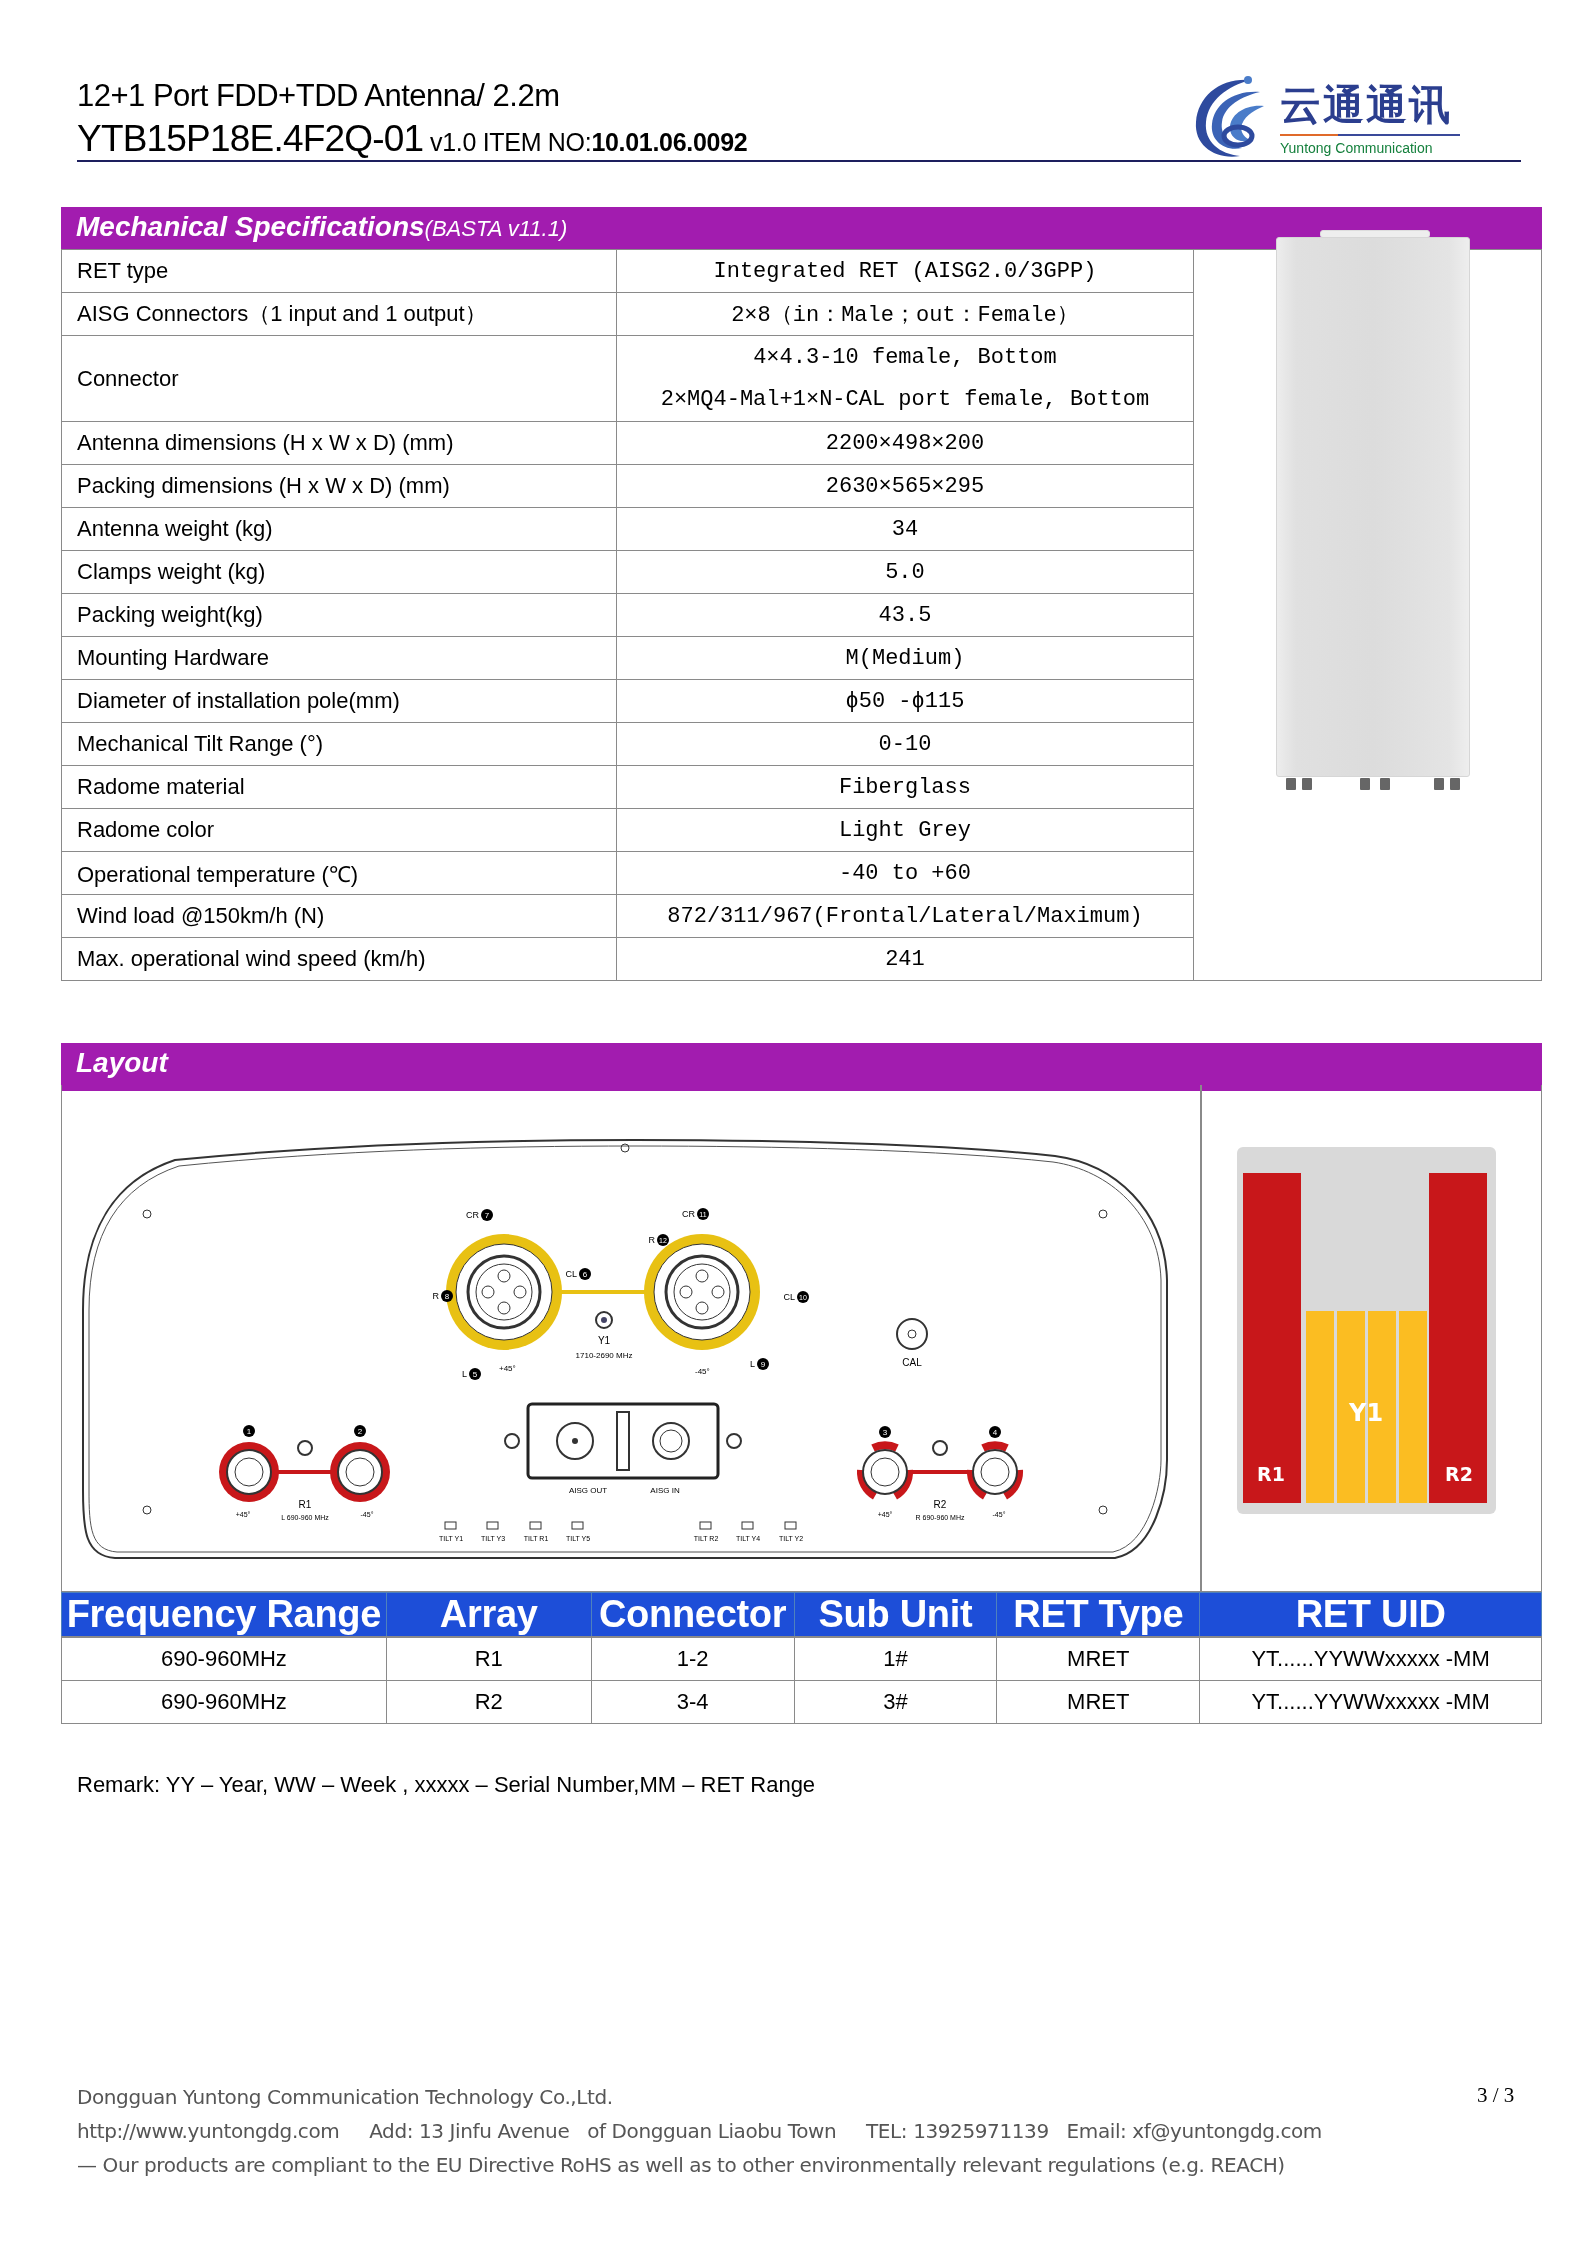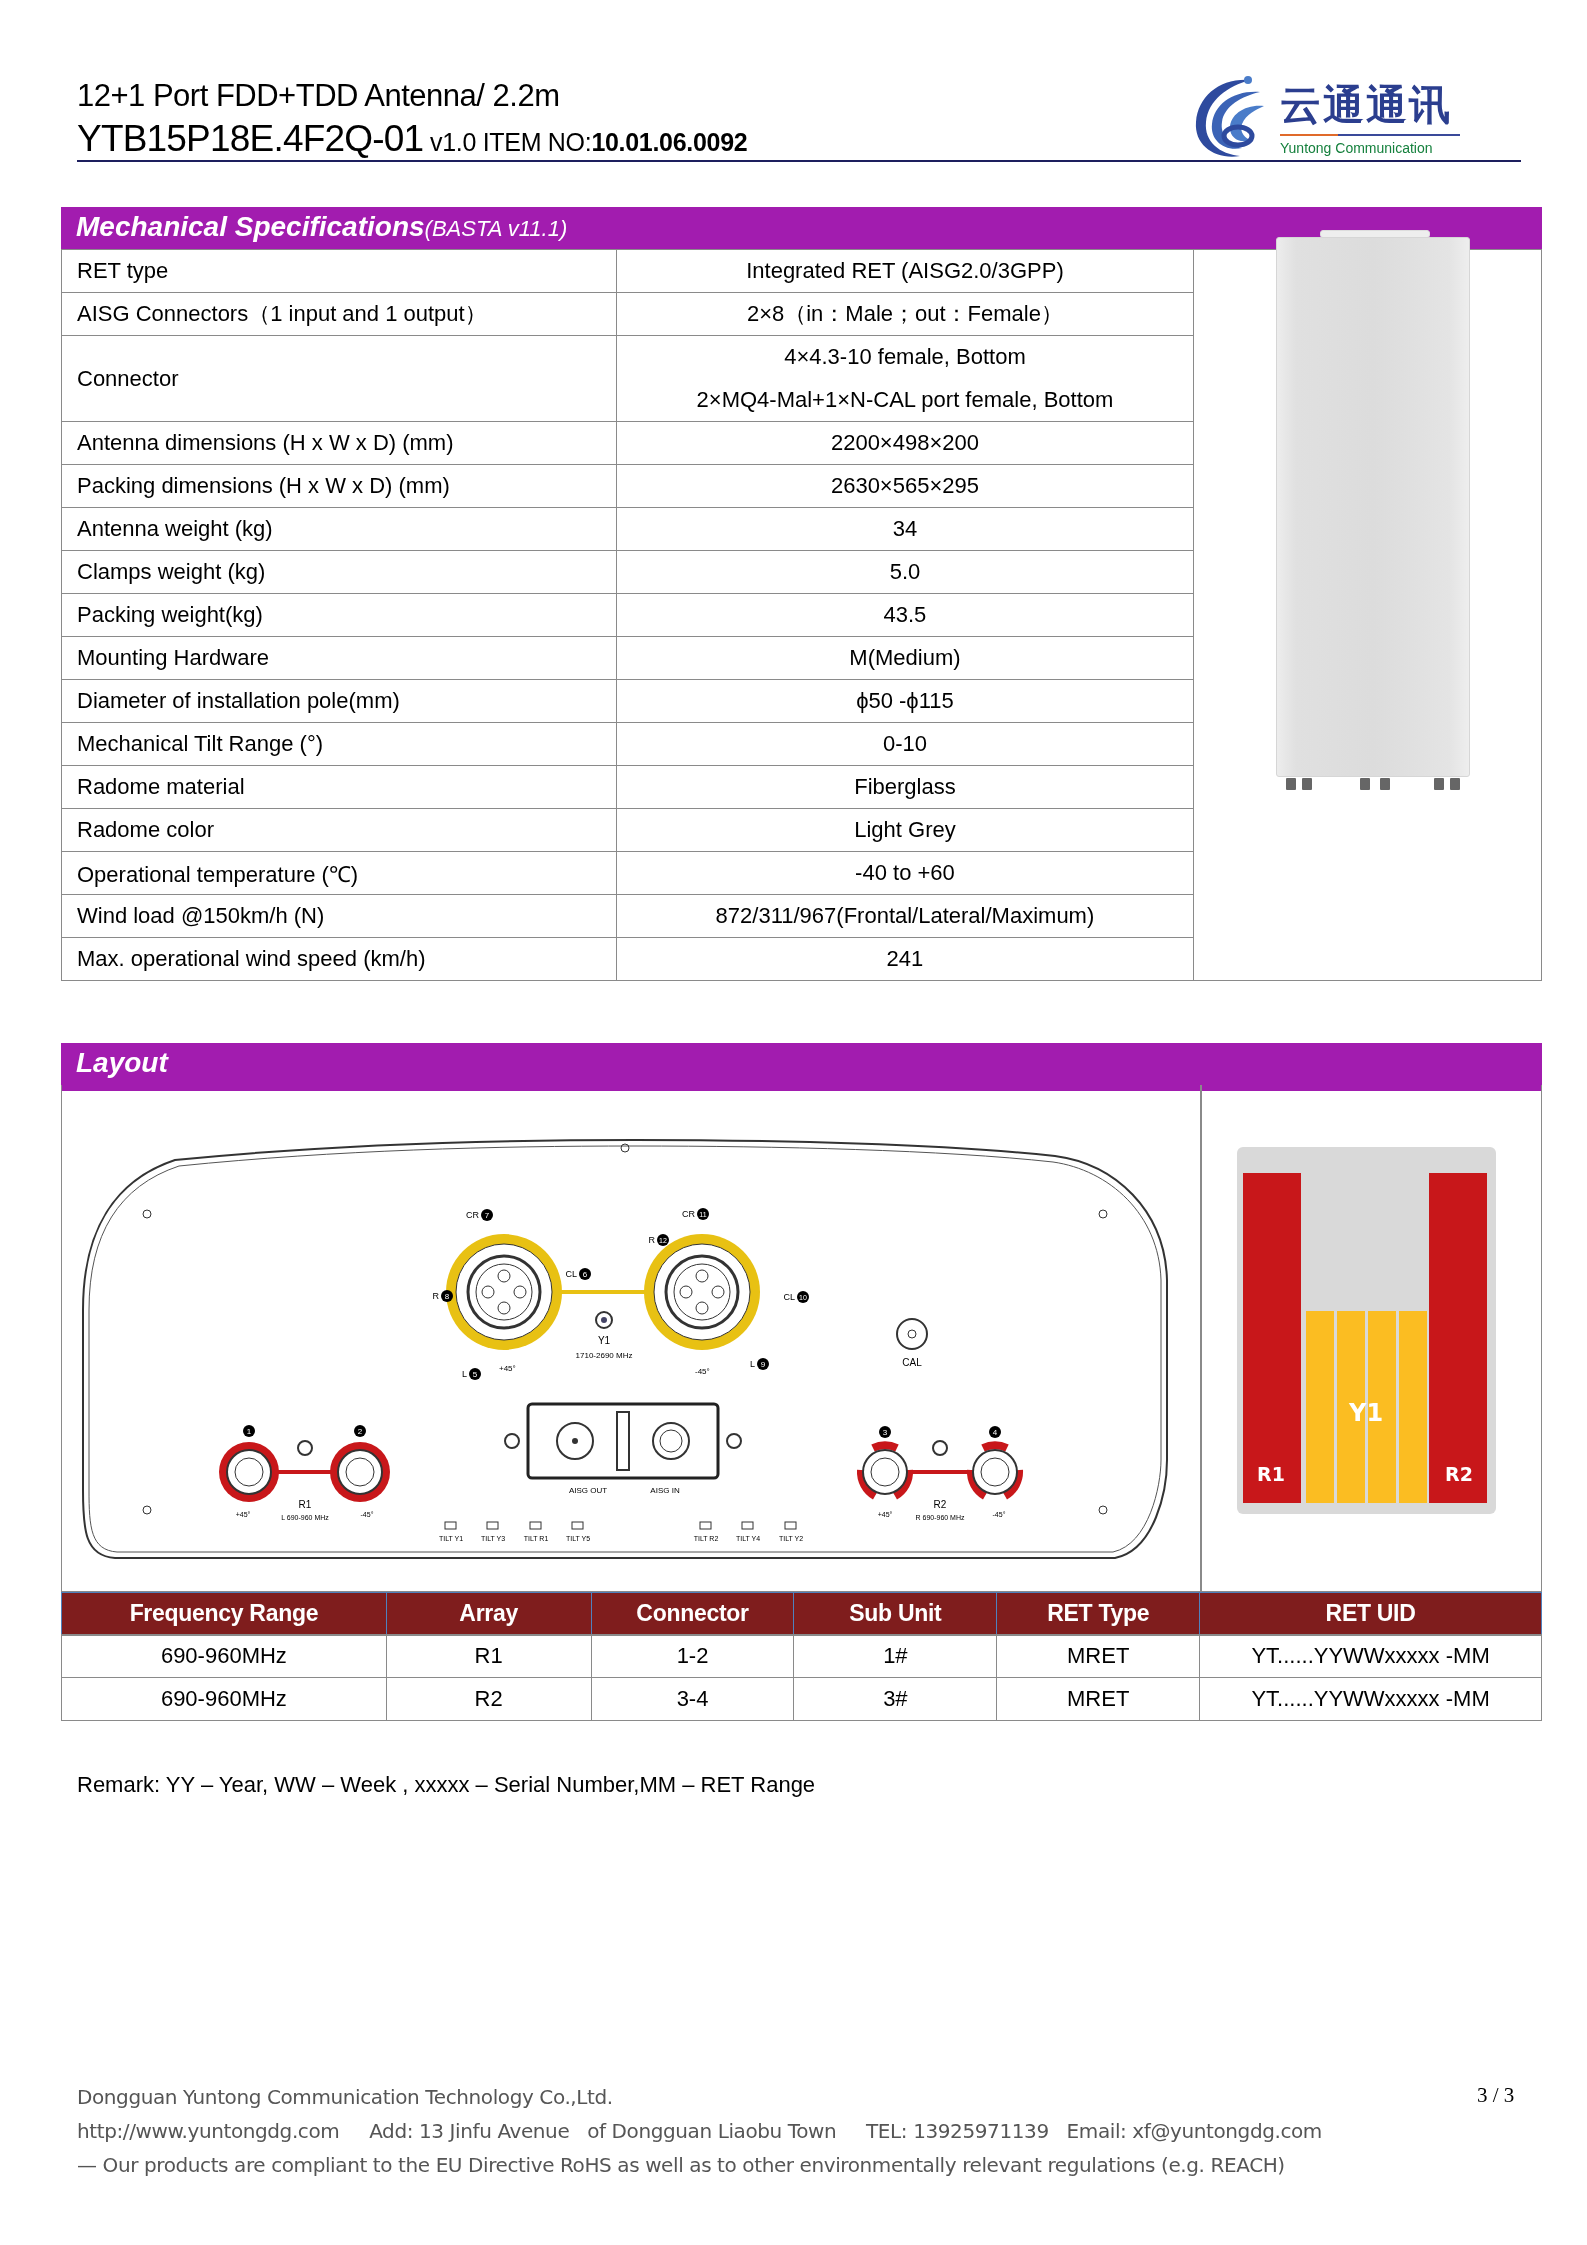--- a/index.html
+++ b/index.html
@@ -18,41 +18,41 @@
   .logo-line2 { position: absolute; left: 90px; top: 62px; width: 58px; height: 2px; background: #e06a2a; }
   .logo-en { position: absolute; left: 90px; top: 68px; font-size: 14px; font-weight: normal; color: #15803d; white-space: nowrap; }
 
   .band { position: absolute; background: #a21caf; color: #fff; font-style: italic; }
   .band .t { position: absolute; left: 15px; top: 4px; font-size: 28px; font-weight: bold; white-space: nowrap; }
   .band .t small { font-size: 22px; font-weight: normal; }
 
   table.spec { position: absolute; left: 61px; top: 249px; width: 1481px; border-collapse: collapse; }
   table.spec td { border: 1.5px solid #8a8a8a; height: 43px; font-size: 22px; padding: 0; }
   table.spec td.k { width: 555px; padding-left: 15px; }
-  table.spec td.v { width: 578px; text-align: center; }
+  table.spec td.v { width: 578px; text-align: center; font-family: Liberation Mono, monospace; }
   table.spec td.img { width: 348px; position: relative; }
 
   .antenna { position: absolute; left: 82px; top: 60px; width: 194px; height: 570px; }
   .ant-cap { position: absolute; left: 44px; top: 0; width: 110px; height: 8px; background: #eeeeee; border: 1px solid #ddd; border-radius: 3px; }
   .ant-body { position: absolute; left: 0; top: 7px; width: 194px; height: 540px; background: linear-gradient(90deg, #ededed 0%, #e0e0e0 10%, #dcdcdc 50%, #e4e4e4 90%, #eeeeee 100%); border: 1px solid #d6d6d6; border-radius: 3px; }
   .ant-ports { position: absolute; left: 8px; top: 548px; width: 180px; height: 14px; }
   .ant-ports span { position: absolute; top: 0; width: 10px; height: 12px; background: #666; border-radius: 1px; }
 
   .layout-box { position: absolute; left: 61px; top: 1085px; width: 1481px; height: 507px; border: 1.5px solid #8a8a8a; border-top: none; }
   .layout-div { position: absolute; left: 1200px; top: 1085px; width: 1.5px; height: 507px; background: #8a8a8a; }
 
   .array-diag { position: absolute; left: 1237px; top: 1147px; width: 259px; height: 367px; background: #d9d9d9; border-radius: 6px; }
   .arr { position: absolute; }
   .arr-r1 { left: 6px; top: 26px; width: 58px; height: 330px; background: #c8171a; }
   .arr-r2 { left: 192px; top: 26px; width: 58px; height: 330px; background: #c8171a; }
   .arr-y { top: 164px; width: 28px; height: 192px; background: #fbbd22; }
   .arr-label { position: absolute; color: #fff; font-weight: bold; font-size: 22px; font-family: "DejaVu Sans", sans-serif; }
 
   table.freq { position: absolute; left: 61px; top: 1592px; width: 1481px; border-collapse: collapse; }
-  table.freq th { background: #7f1d1d; color: #fff; font-size: 23px; font-weight: bold; height: 42px; border: 1.5px solid #4f81bd; border-bottom: 2px solid #8a8a8a; letter-spacing: -0.3px; }
+  table.freq th { background: #1d4ed8; color: #fff; font-size: 38px; font-weight: bold; height: 42px; border: 1.5px solid #4f81bd; border-bottom: 2px solid #8a8a8a; letter-spacing: -0.3px; }
   table.freq td { border: 1.5px solid #8a8a8a; height: 43px; text-align: center; font-size: 22px; }
 
   .remark { position: absolute; left: 77px; top: 1772px; font-size: 22px; white-space: nowrap; }
 
   .foot { position: absolute; left: 77px; font-size: 20px; color: #555; white-space: nowrap; font-family: "DejaVu Sans", sans-serif; letter-spacing: -0.4px; }
   .pageno { position: absolute; left: 1477px; top: 2083px; font-size: 21px; font-family: "Liberation Serif", serif; }
 </style>
 </head>
 <body>
 

